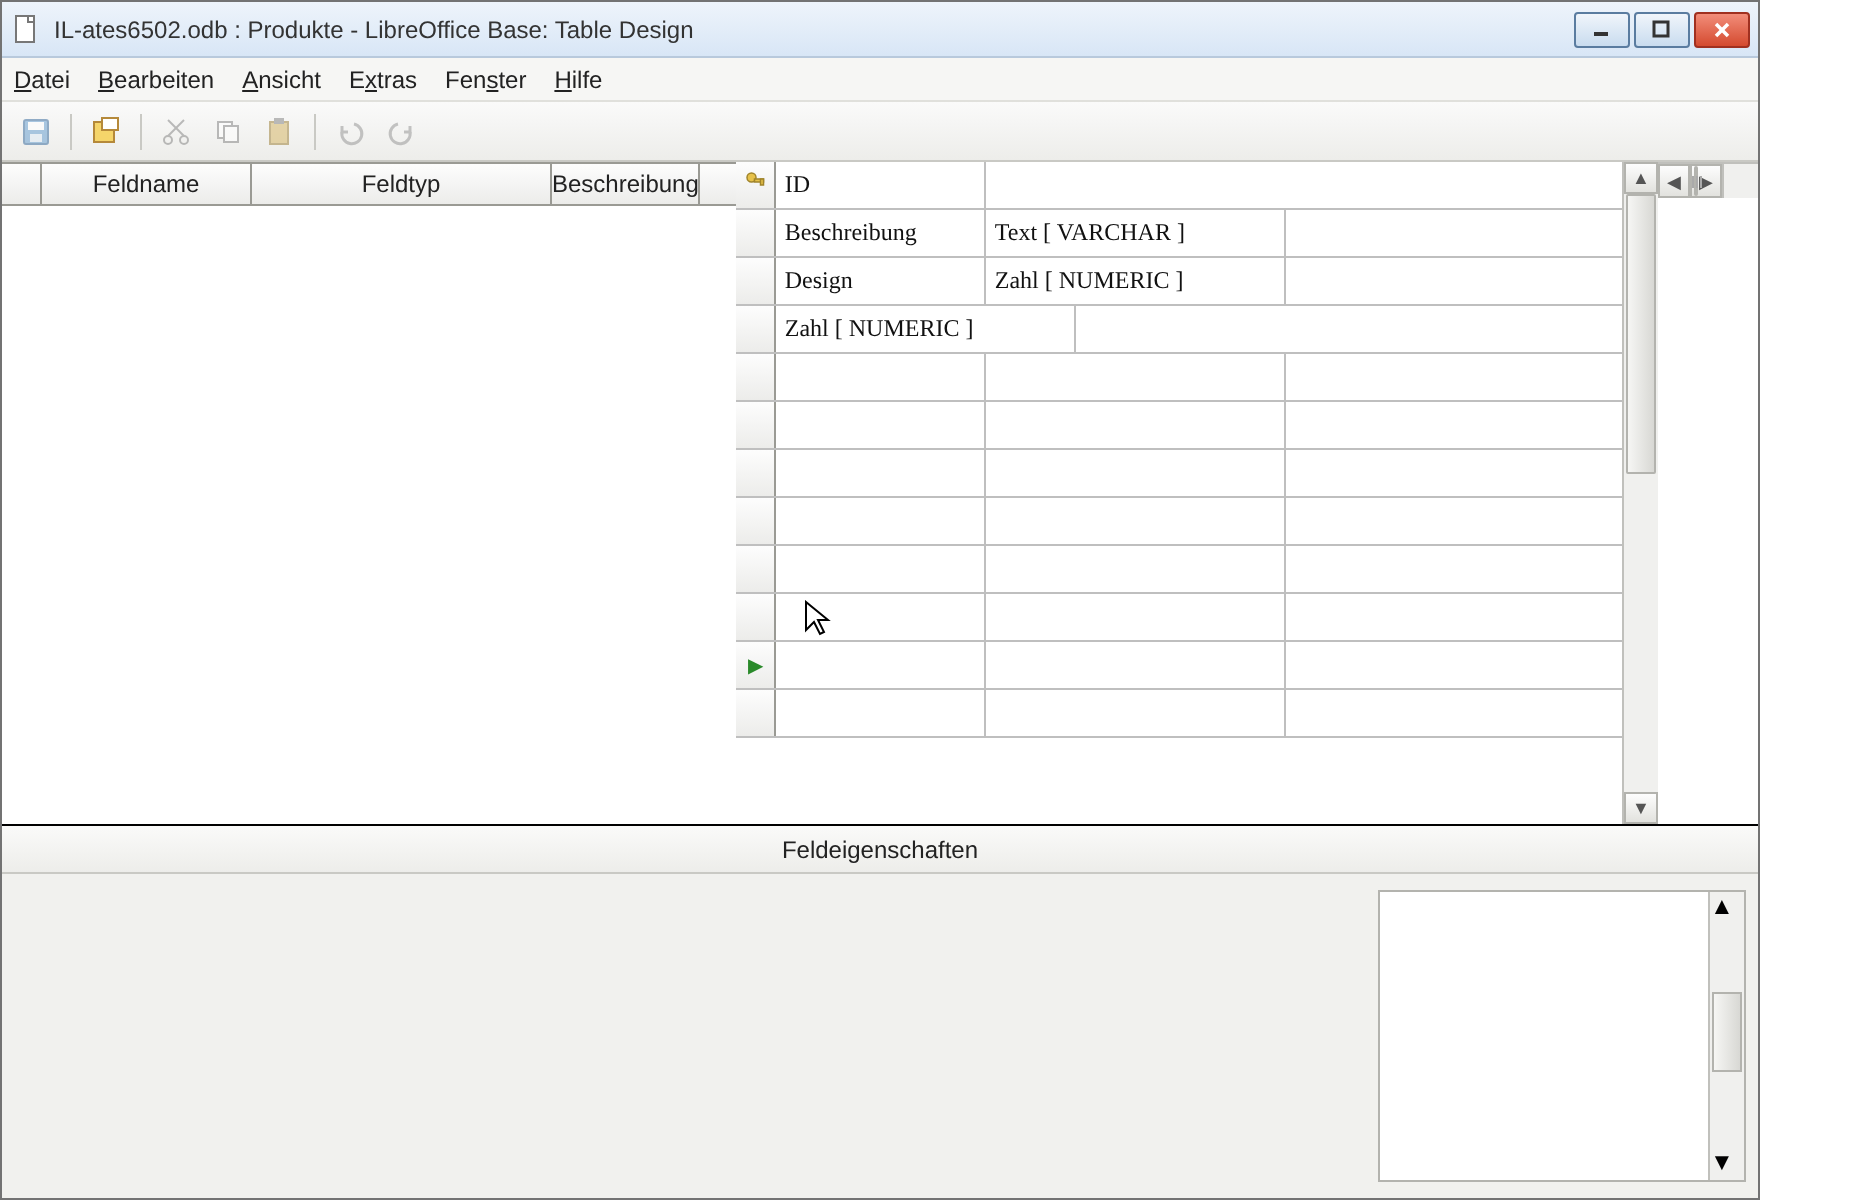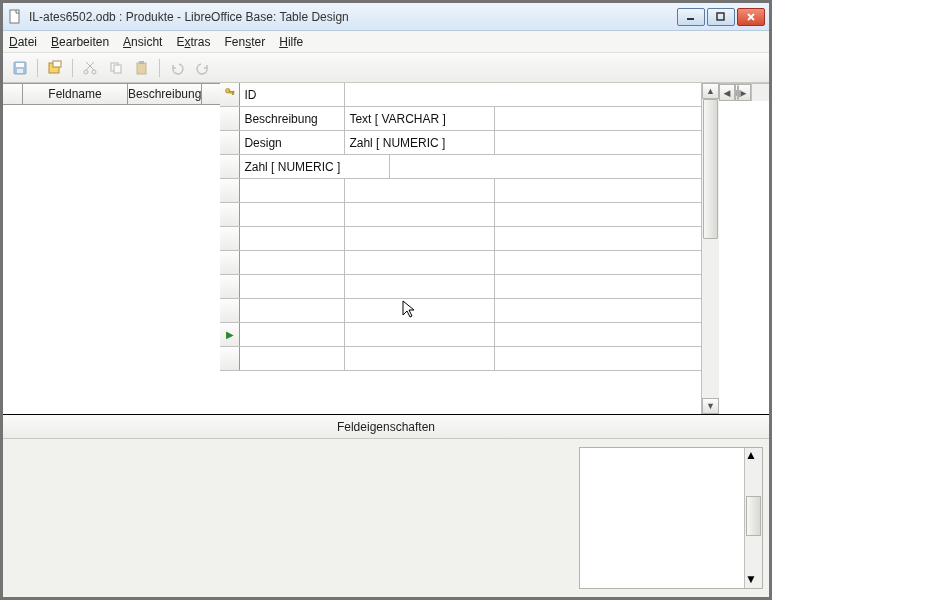--- a/index.html
+++ b/index.html
@@ -1,17 +1,17 @@
 <!DOCTYPE html>
 <html><head>
 <meta charset="utf-8">
 <style>
 * { box-sizing: border-box; margin: 0; padding: 0; }
 html, body { width: 928px; height: 600px; font-family: "Segoe UI", Tahoma, sans-serif; font-size: 12px; overflow: hidden; background: #fff; }
-.window { width: 772px; height: 600px; border: 3px solid #737373; background: #fff; display: flex; flex-direction: column; }
+.window { width: 880px; height: 600px; border: 1px solid #737373; background: #fff; display: flex; flex-direction: column; }
 .titlebar { height: 28px; background: linear-gradient(#eef4fb, #d8e6f6); display: flex; align-items: center; padding: 0 4px; border-bottom: 1px solid #b8c9dc; position: relative; }
 .titlebar .doc-icon { width: 16px; height: 16px; margin-right: 6px; display: flex; align-items: center; justify-content: center; }
 .titlebar .title { flex: 1; color: #333; font-size: 12px; }
 .win-controls { display: flex; gap: 2px; }
 .win-btn { width: 28px; height: 18px; border: 1px solid #5a7ca0; border-radius: 2px; display: flex; align-items: center; justify-content: center; font-size: 10px; cursor: pointer; }
 .win-min { background: linear-gradient(#f0f5fb,#c9dcef); }
 .win-max { background: linear-gradient(#f0f5fb,#c9dcef); }
 .win-close { background: linear-gradient(#f28d7a,#d44a2f); color: #fff; border-color: #a03020; }
 
 .menubar { height: 22px; background: #f6f6f4; border-bottom: 1px solid #e0e0dc; display: flex; align-items: center; padding: 0 6px; gap: 14px; }
@@ -26,21 +26,21 @@
 
 .grid-area { flex: 0 0 auto; height: 332px; display: flex; flex-direction: row; border-bottom: 1px solid #000; }
 .grid-header { height: 22px; display: flex; background: linear-gradient(#fdfdfd,#ececea); border-top: 1px solid #9a9a94; border-bottom: 1px solid #9a9a94; }
 .hcell { border-right: 1px solid #9a9a94; display: flex; align-items: center; justify-content: center; font-size: 12px; color: #222; position: relative; }
 .hcell.rowhead { width: 20px; }
 .hcell.fname { width: 105px; }
 .hcell.ftype { width: 150px; }
 .hcell.fdesc { flex: 1; }
 .hcell.scrollcol { width: 18px; border-right: none; }
 
-.grid-body { flex: 1; display: flex; overflow: hidden; }
+.grid-body { flex: 1; display: flex; overflow: hidden; font-family: Liberation Serif, serif; }
 .grid-rows { flex: 1; overflow: hidden; }
 .grow { height: 24px; display: flex; border-bottom: 1px solid #bfbfbf; }
 .gcell { border-right: 1px solid #bfbfbf; padding: 0 4px; display: flex; align-items: center; font-size: 12px; color: #111; background: #fff; }
 .gcell.rowhead { width: 20px; justify-content: center; background: linear-gradient(#fdfdfd,#ececea); border-right: 1px solid #9a9a94; padding: 0; }
 .gcell.fname { width: 105px; }
 .gcell.ftype { width: 150px; }
 .gcell.fdesc { flex: 1; border-right: none; }
 .key-icon svg { width: 12px; height: 12px; }
 .new-row-icon { color: #2a8a2a; font-size: 10px; }
 
@@ -158,20 +158,21 @@
           <path d="M6 4 A5 5 0 1 0 12 8" fill="none" stroke="#999" stroke-width="1.5"></path>
           <polyline points="12,5 12,8 9,8" fill="none" stroke="#999" stroke-width="1.5"></polyline>
         </svg>
       </div>
   </div>
 
   <div class="grid-area">
     <div class="grid-header">
       <div class="hcell rowhead"></div>
       <div class="hcell fname">Feldname</div>
+      <div class="hcell ftype">Feldtyp</div>
       <div class="hcell fdesc">Beschreibung</div>
       <div class="hcell scrollcol"></div>
     </div>
     <div class="grid-body">
       <div class="grid-rows" id="grid-rows">
           <div class="grow">
             <div class="gcell rowhead">
               <span class="key-icon"><svg viewBox="0 0 16 16">
                   <circle cx="5" cy="5" r="3" fill="#e6c14a" stroke="#a0842a"></circle>
                   <rect x="7" y="6" width="6" height="2" fill="#e6c14a" stroke="#a0842a"></rect>

